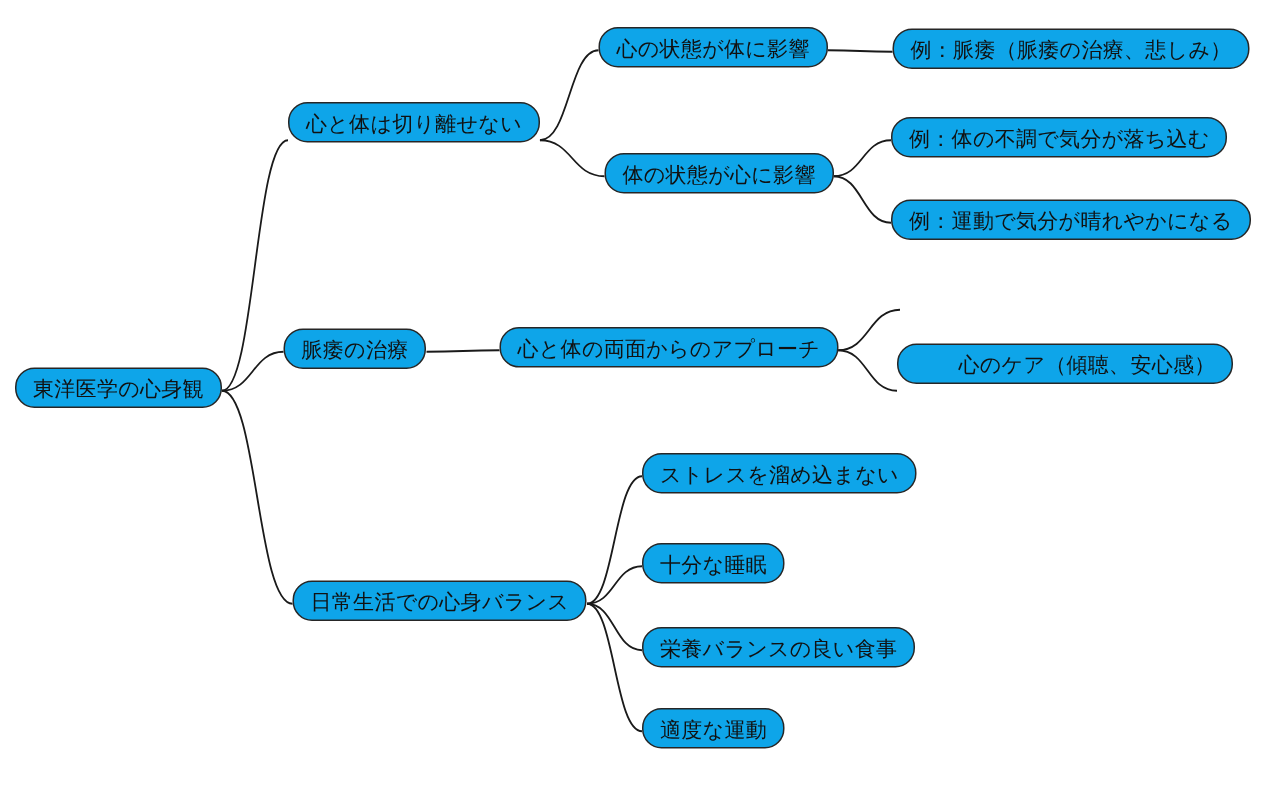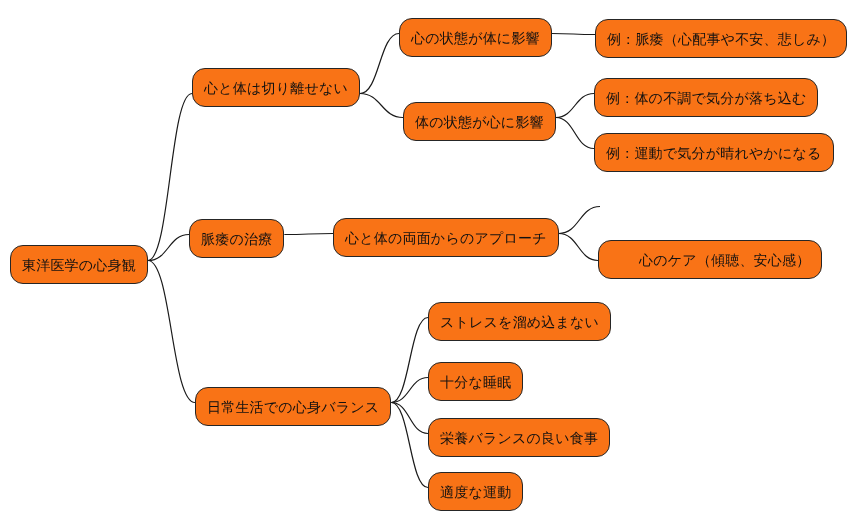--- a/index.html
+++ b/index.html
@@ -19,26 +19,26 @@
     position: absolute;
     left: 0;
     top: 0;
     width: 852px;
     height: 527px;
     pointer-events: none;
   }
   .node {
     position: absolute;
     box-sizing: border-box;
-    height: 39px;
+    height: 27px;
     padding: 0 11px;
     display: flex;
     align-items: center;
     justify-content: center;
-    background: #f97316;
+    background: #0ea5e9;
     border: 1.4px solid #262626;
     border-radius: 13px;
     white-space: nowrap;
     cursor: default;
   }
   .node span {
     font-size: 14px;
     color: #111111;
     line-height: 1;
     letter-spacing: 0.2px;
@@ -69,38 +69,38 @@
 <div class="node" style="left: 10px; top: 245px;">
       <span>東洋医学の心身観</span>
     </div>
     <div class="node" style="left: 192px; top: 68px;">
       <span>心と体は切り離せない</span>
     </div>
     <div class="node" style="left: 399px; top: 18px;">
       <span>心の状態が体に影響</span>
     </div>
     <div class="node" style="left: 595px; top: 19px;">
-      <span>例：脈痿（心配事や不安、悲しみ）</span>
+      <span>例：脈痿（脈痿の治療、悲しみ）</span>
     </div>
     <div class="node" style="left: 403px; top: 102px;">
       <span>体の状態が心に影響</span>
     </div>
     <div class="node" style="left: 594px; top: 78px;">
       <span>例：体の不調で気分が落ち込む</span>
     </div>
     <div class="node" style="left: 189px; top: 219px;">
       <span>脈痿の治療</span>
     </div>
     <div class="node" style="left: 594px; top: 133px;">
       <span>例：運動で気分が晴れやかになる</span>
     </div>
     <div class="node" style="left: 333px; top: 218px;">
       <span>心と体の両面からのアプローチ</span>
     </div>
-    <div class="node" style="left: 598px; top: 240px; padding-left: 40px;">
+    <div class="node" style="left: 598px; top: 229px; padding-left: 40px;">
       <span>心のケア（傾聴、安心感）</span>
     </div>
     <div class="node" style="left: 195px; top: 387px;">
       <span>日常生活での心身バランス</span>
     </div>
     <div class="node" style="left: 428px; top: 302px;">
       <span>ストレスを溜め込まない</span>
     </div>
     <div class="node" style="left: 428px; top: 362px;">
       <span>十分な睡眠</span>

